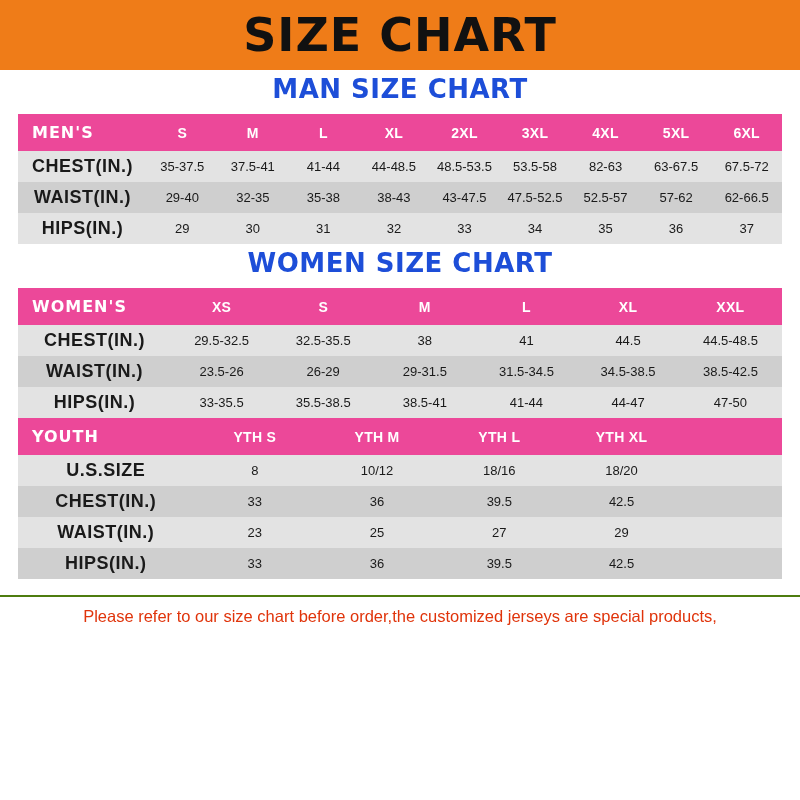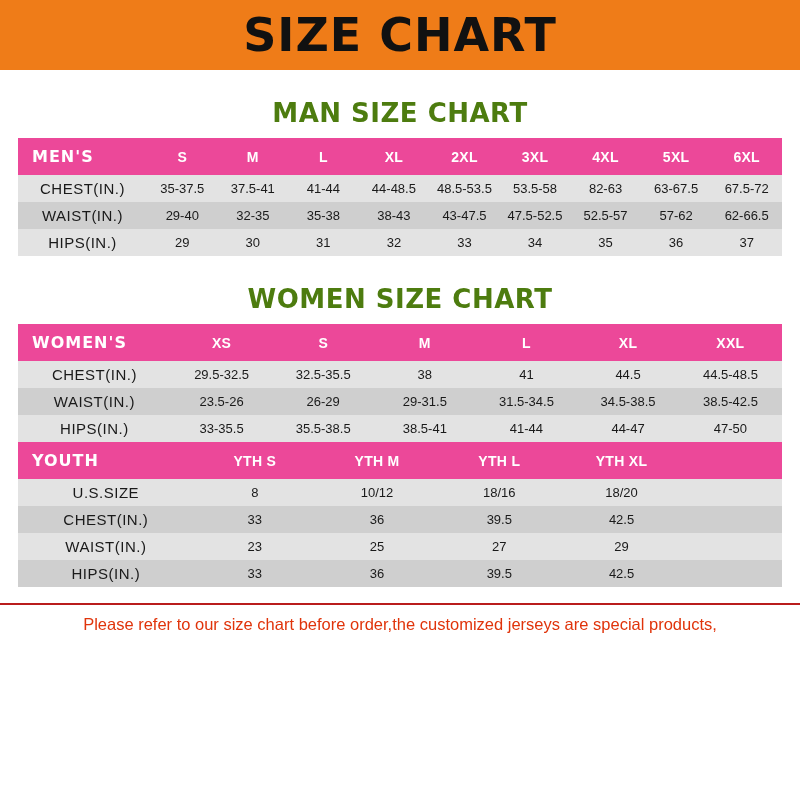--- a/index.html
+++ b/index.html
@@ -56,22 +56,22 @@
     line-height: 1;
   }
   .section {
     padding: 0 18px;
   }
   .section-title {
     text-align: center;
     font-family: "DejaVu Sans", sans-serif;
     font-weight: bold;
     font-size: 26px;
-    color: #4d7c0f;
-    margin: 28px 0 10px 0;
+    color: #1d4ed8;
+    margin: 4px 0 10px 0;
     letter-spacing: 0.5px;
   }
   table.size-table {
     width: 100%;
     border-collapse: collapse;
     table-layout: fixed;
   }
   table.size-table th,
   table.size-table td {
     text-align: center;
@@ -95,28 +95,28 @@
     padding-left: 14px;
     letter-spacing: 1px;
   }
   table.size-table tbody tr.odd td {
     background: #e3e3e3;
   }
   table.size-table tbody tr.even td {
     background: #cfcfcf;
   }
   table.size-table tbody td.rowlabel {
-    font-weight: normal;
+    font-weight: bold;
     letter-spacing: 0.5px;
-    font-size: 15px;
+    font-size: 18px;
   }
   .footer-note {
     margin-top: 16px;
     padding: 8px 16px 0 16px;
-    border-top: 2px solid #b91c1c;
+    border-top: 2px solid #4d7c0f;
     color: #e0340b;
     font-size: 16.5px;
     line-height: 1.45;
     text-align: center;
     font-family: "Liberation Sans", sans-serif;
   }
 </style>
 </head>
 <body>
 

